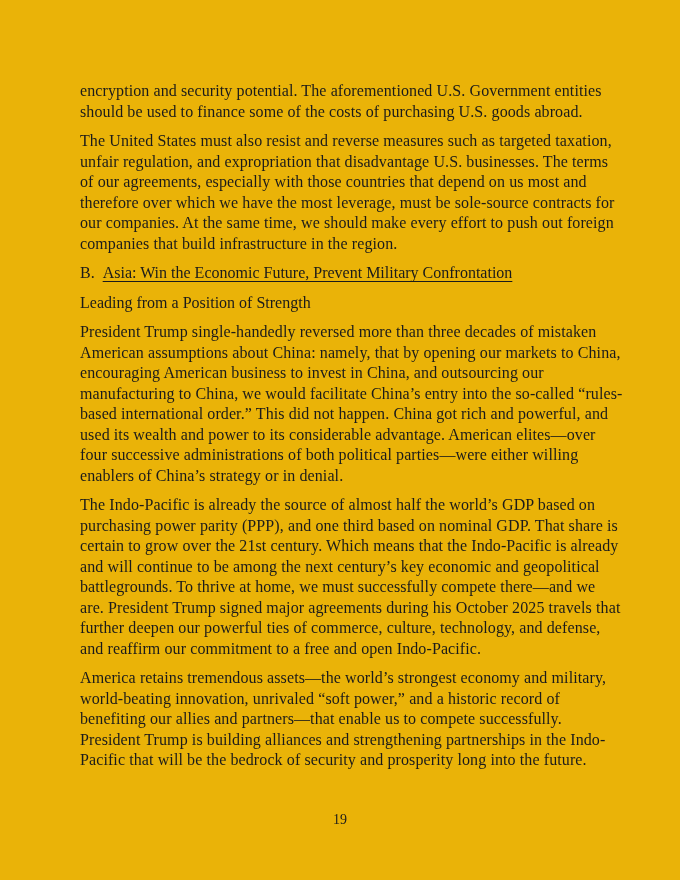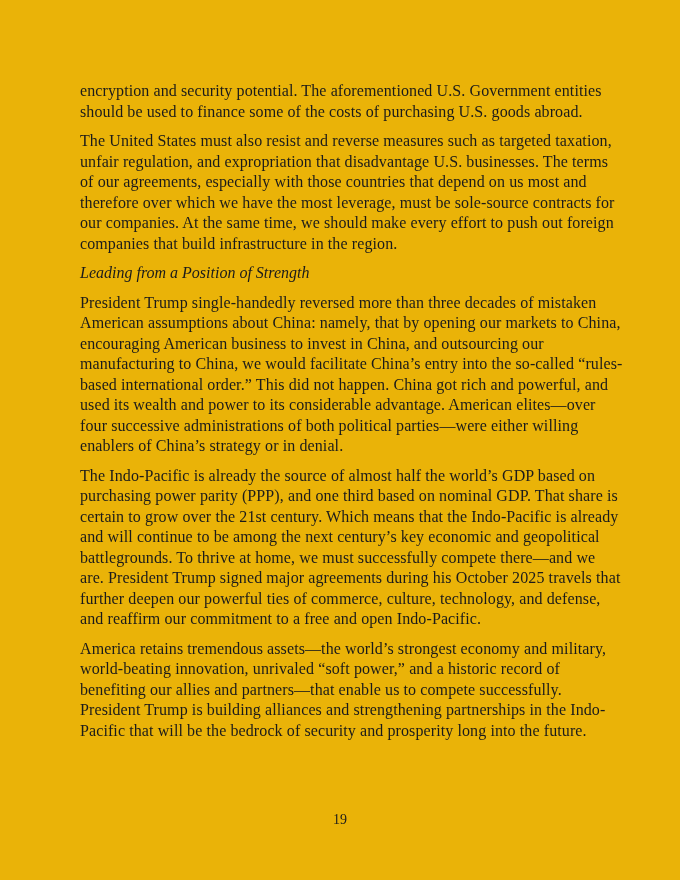--- a/index.html
+++ b/index.html
@@ -44,21 +44,20 @@
     margin-right: 8px;
   }
   .heading .title {
     text-decoration: underline;
     text-underline-offset: 3px;
   }
   .subheading {
     font-size: 16px;
     line-height: 20.5px;
     margin: 0 0 9px 0;
-    font-style: italic;
     font-weight: normal;
   }
   .page-number {
     position: absolute;
     top: 812px;
     left: 0;
     width: 680px;
     text-align: center;
     font-size: 14px;
     line-height: 16px;
@@ -73,20 +72,21 @@
     <p class="body-par">encryption and security potential. The aforementioned U.S. Government entities
 should be used to finance some of the costs of purchasing U.S. goods abroad.</p>
 
     <p class="body-par">The United States must also resist and reverse measures such as targeted taxation,
 unfair regulation, and expropriation that disadvantage U.S. businesses. The terms
 of our agreements, especially with those countries that depend on us most and
 therefore over which we have the most leverage, must be sole-source contracts for
 our companies. At the same time, we should make every effort to push out foreign
 companies that build infrastructure in the region.</p>
 
+    <h2 class="heading"><span class="prefix">B.</span><span class="title">Asia: Win the Economic Future, Prevent Military Confrontation</span></h2>
 
     <h3 class="subheading">Leading from a Position of Strength</h3>
 
     <p class="body-par">President Trump single-handedly reversed more than three decades of mistaken
 American assumptions about China: namely, that by opening our markets to China,
 encouraging American business to invest in China, and outsourcing our
 manufacturing to China, we would facilitate China’s entry into the so-called “rules-
 based international order.” This did not happen. China got rich and powerful, and
 used its wealth and power to its considerable advantage. American elites—over
 four successive administrations of both political parties—were either willing

